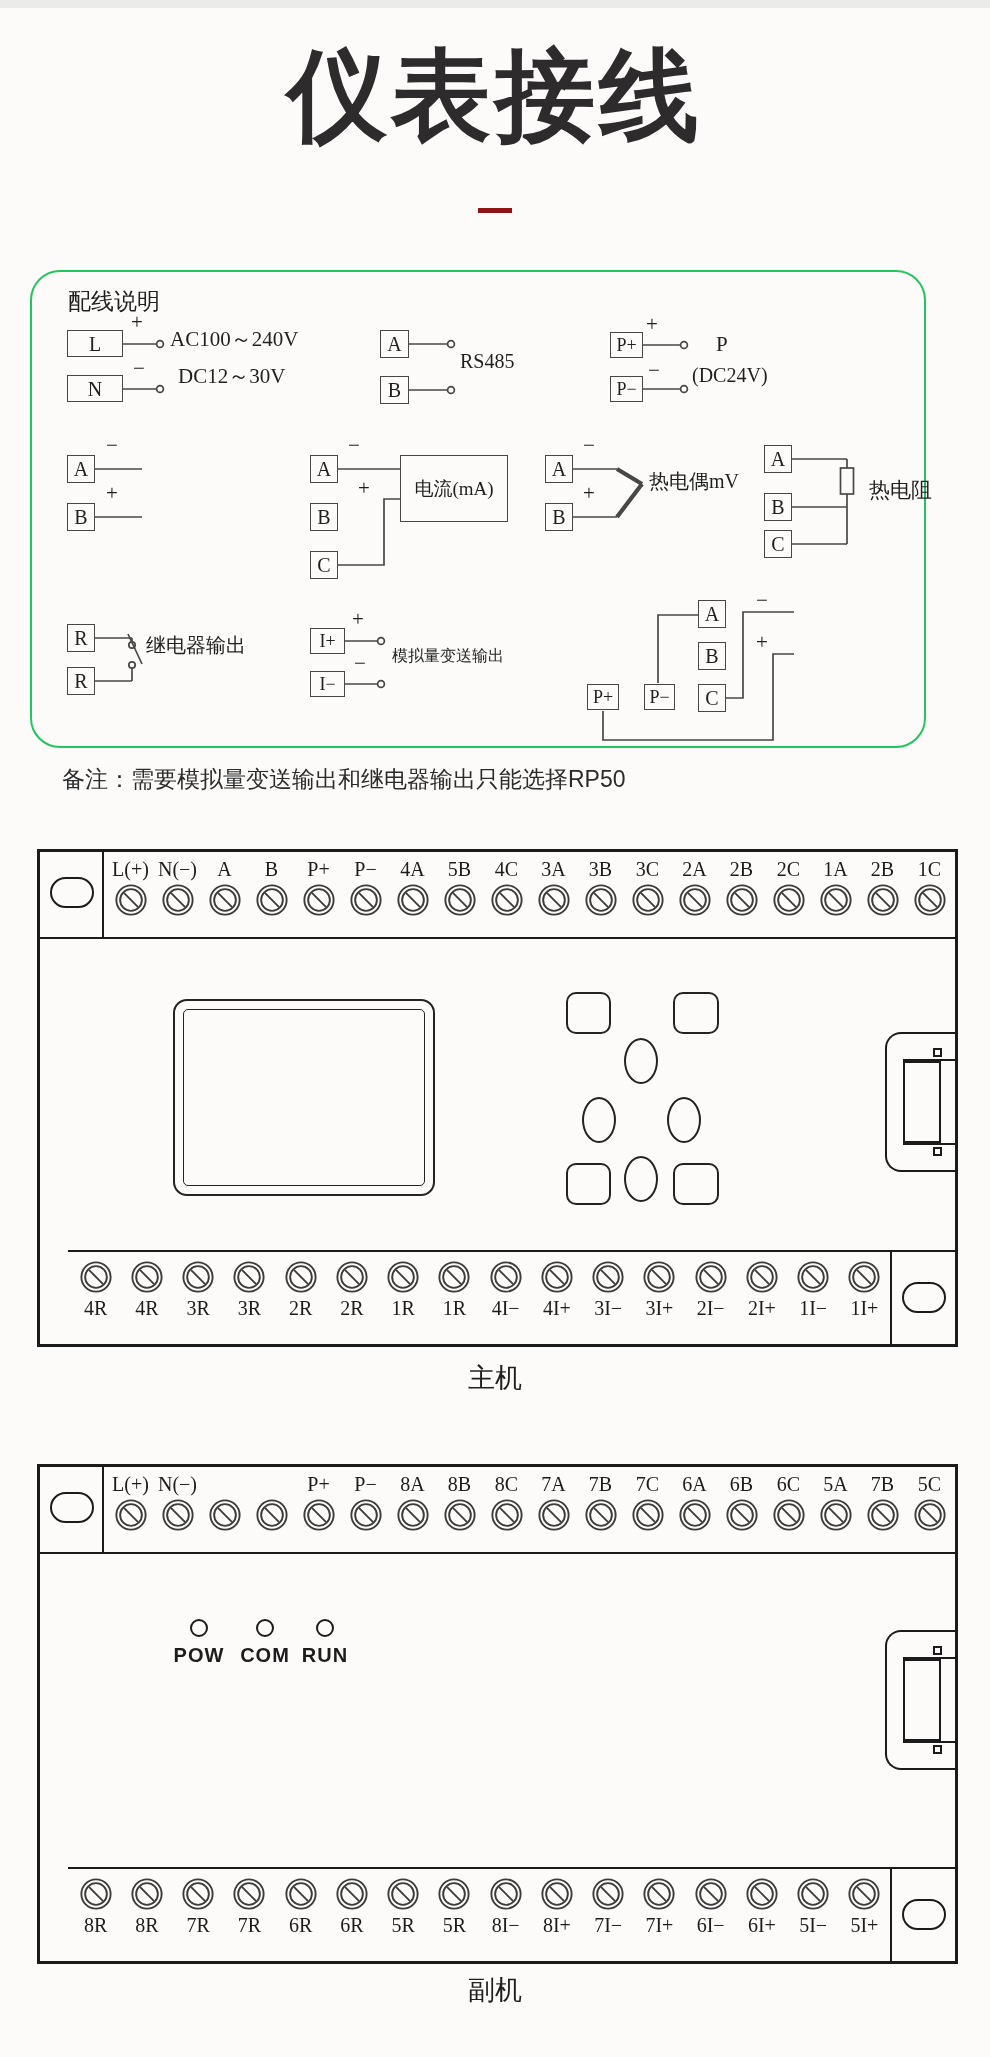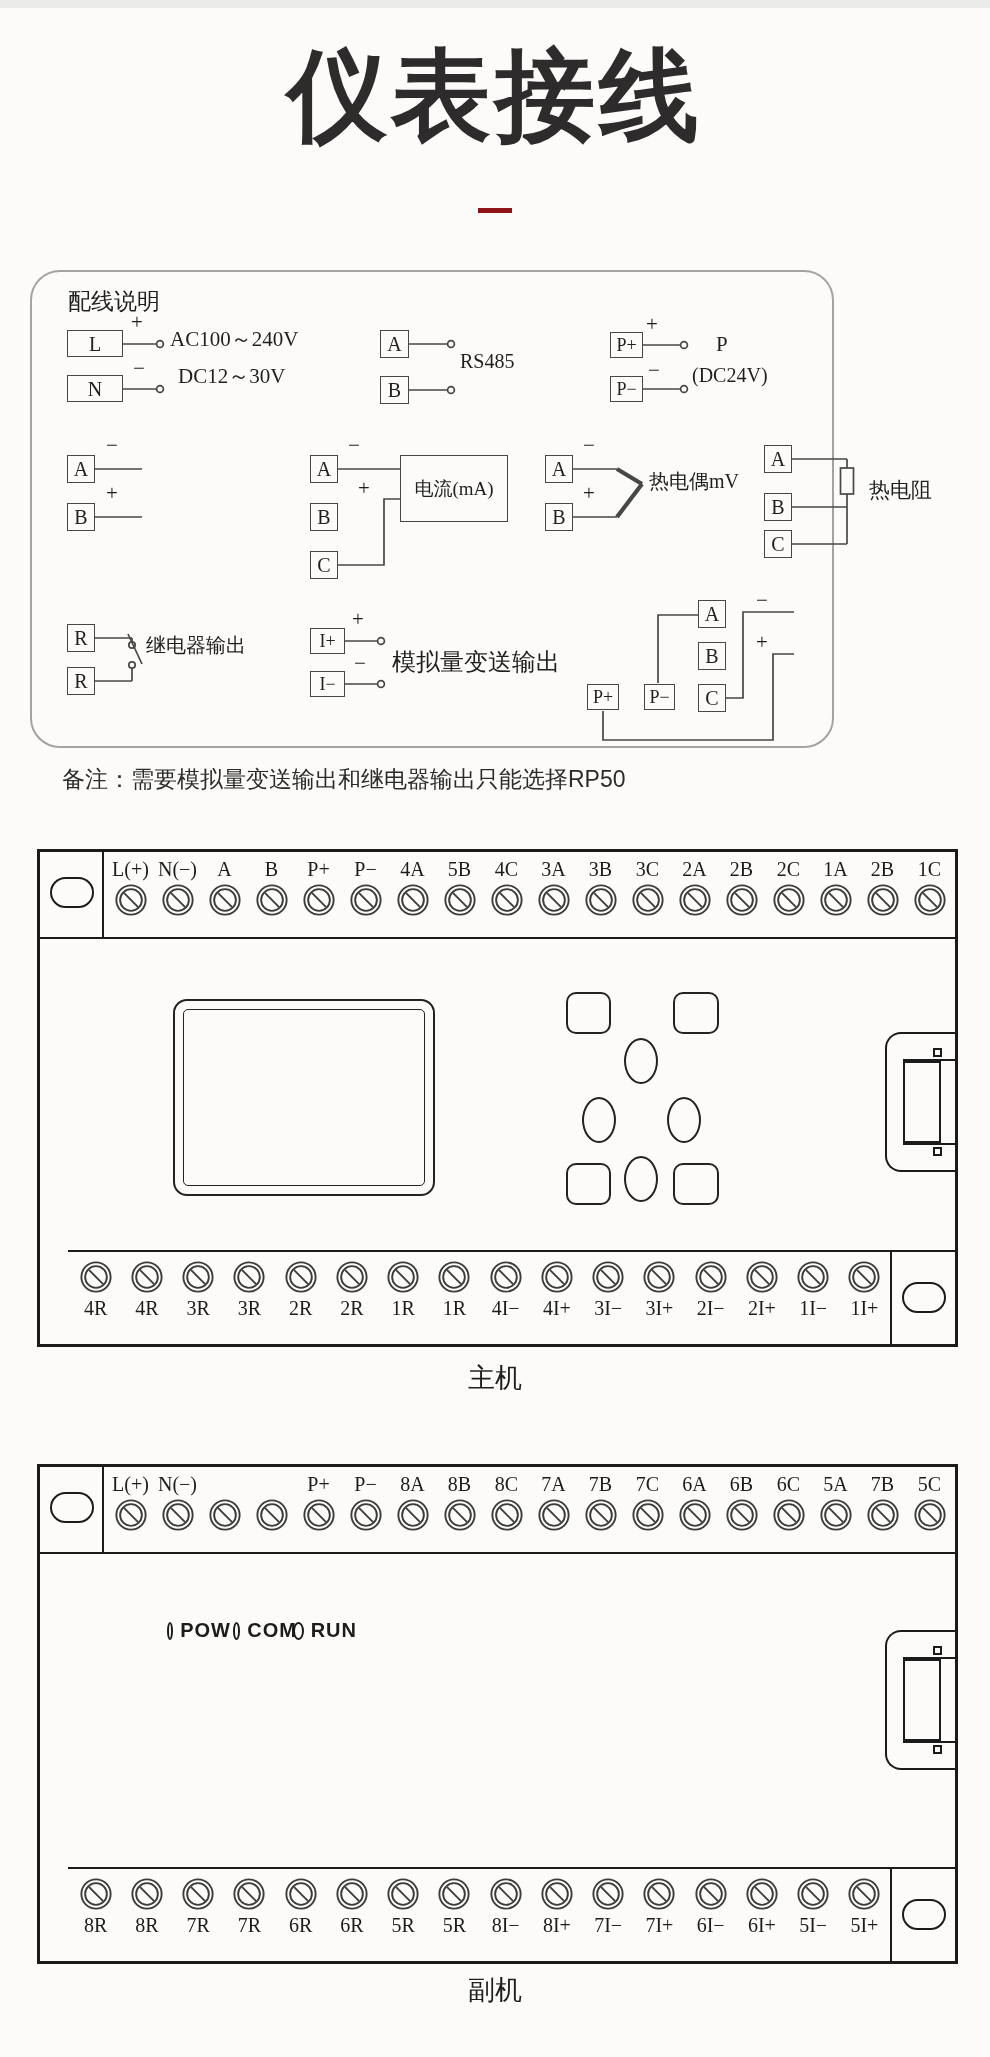--- a/index.html
+++ b/index.html
@@ -12,22 +12,22 @@
   .topbar { position:absolute; left:0; top:0; width:990px; height:8px; background:#ebebe9; }
   .title {
     position:absolute; top:30px; left:0; width:100%; text-align:center;
     font-size:100px; font-weight:900; letter-spacing:4px; color:#2d2b2b;
     font-family:"Liberation Sans","DejaVu Sans",sans-serif;
   }
   .dash { position:absolute; top:208px; left:50%; margin-left:-17px; width:34px; height:5px; }
 
   
   .wbox {
-    position:absolute; left:30px; top:270px; width:804px; height:478px;
-    border:2px solid #a3a3a3; border-radius:30px;
+    position:absolute; left:30px; top:270px; width:896px; height:478px;
+    border:2px solid #22c55e; border-radius:30px;
     font-family:"Liberation Serif","DejaVu Serif",serif;
   }
   .wbox svg.wires { position:absolute; left:0; top:0; }
   .wbox svg.wires line, .wbox svg.wires polyline { stroke:#474747; stroke-width:1.7; fill:none; }
   .wbox svg.wires circle { stroke:#474747; stroke-width:1.7; fill:#fcfbf9; }
   .wbox svg.wires rect { stroke:#474747; stroke-width:1.7; fill:#fcfbf9; }
   .wbox svg.wires .thick { stroke-width:4.2; }
   .wtitle { position:absolute; left:36px; top:14px; font-size:23px; color:#1f1f1f; }
   .term {
     position:absolute; border:1.7px solid #474747;
@@ -69,21 +69,21 @@
     border:2.5px solid #232323; border-radius:14px; }
   .disp-inner { position:absolute; left:8px; top:8px; right:8px; bottom:8px;
     border:1.7px solid #232323; border-radius:5px; }
   .kbtn { position:absolute; border:2px solid #232323; border-radius:10px; width:45px; height:42px; }
   .koval { position:absolute; border:2px solid #232323; border-radius:50%; width:34px; height:46px; }
   .conn { position:absolute; left:845px; width:70px; height:140px;
     border:2.5px solid #1b1b1b; border-right:none; border-radius:16px 0 0 16px; }
   .conn-inner { position:absolute; left:16px; top:27px; width:38px; height:82px; border:2px solid #1b1b1b; }
   .conn-line { position:absolute; left:16px; right:0; height:2px; background:#1b1b1b; }
   .conn-tab { position:absolute; left:46px; width:9px; height:9px; border:2px solid #1b1b1b; }
-  .led { position:absolute; width:64px; display:flex; flex-direction:row; align-items:center; gap:7px;text-align:right; }
+  .led { position:absolute; width:64px; display:flex; flex-direction:column; align-items:center; gap:7px;text-align:right; }
   .led-dot { width:18px; height:18px; border:2.2px solid #1b1b1b; border-radius:50%; }
   .led-label { font-size:20px; font-weight:700; letter-spacing:1px; color:#1c1c1c; }
 
   .caption { position:absolute; left:0; width:100%; text-align:center; font-size:27px; color:#1f1f1f; }
   .note { position:absolute; left:62px; top:764px; font-size:23px; color:#2b2b2b; }
 </style>
 </head>
 <body>
 
 <div class="topbar"></div>
@@ -187,21 +187,21 @@
   <div class="wtext" style="left:837px;top:204px;font-size:21px">热电阻</div>
 
   <div class="term" style="left:35px;top:352px;width:28px;height:28px">R</div>
   <div class="term" style="left:35px;top:395px;width:28px;height:28px">R</div>
   <div class="wtext" style="left:114px;top:360px;font-size:20px">继电器输出</div>
 
   <div class="term sm" style="left:278px;top:356px;width:35px;height:26px">I+</div>
   <div class="term sm" style="left:278px;top:399px;width:35px;height:26px">I−</div>
   <div class="wtext sign" style="left:320px;top:335px">+</div>
   <div class="wtext sign" style="left:322px;top:379px">−</div>
-  <div class="wtext" style="left:360px;top:374px;font-size:24px">模拟量变送输出</div>
+  <div class="wtext" style="left:360px;top:374px;font-size:16px">模拟量变送输出</div>
 
   <div class="term sm" style="left:555px;top:412px;width:32px;height:26px">P+</div>
   <div class="term sm" style="left:612px;top:412px;width:31px;height:26px">P−</div>
   <div class="term" style="left:666px;top:328px;width:28px;height:28px">A</div>
   <div class="term" style="left:666px;top:370px;width:28px;height:28px">B</div>
   <div class="term" style="left:666px;top:412px;width:28px;height:28px">C</div>
   <div class="wtext sign" style="left:724px;top:316px">−</div>
   <div class="wtext sign" style="left:724px;top:358px">+</div>
 </div>
 

